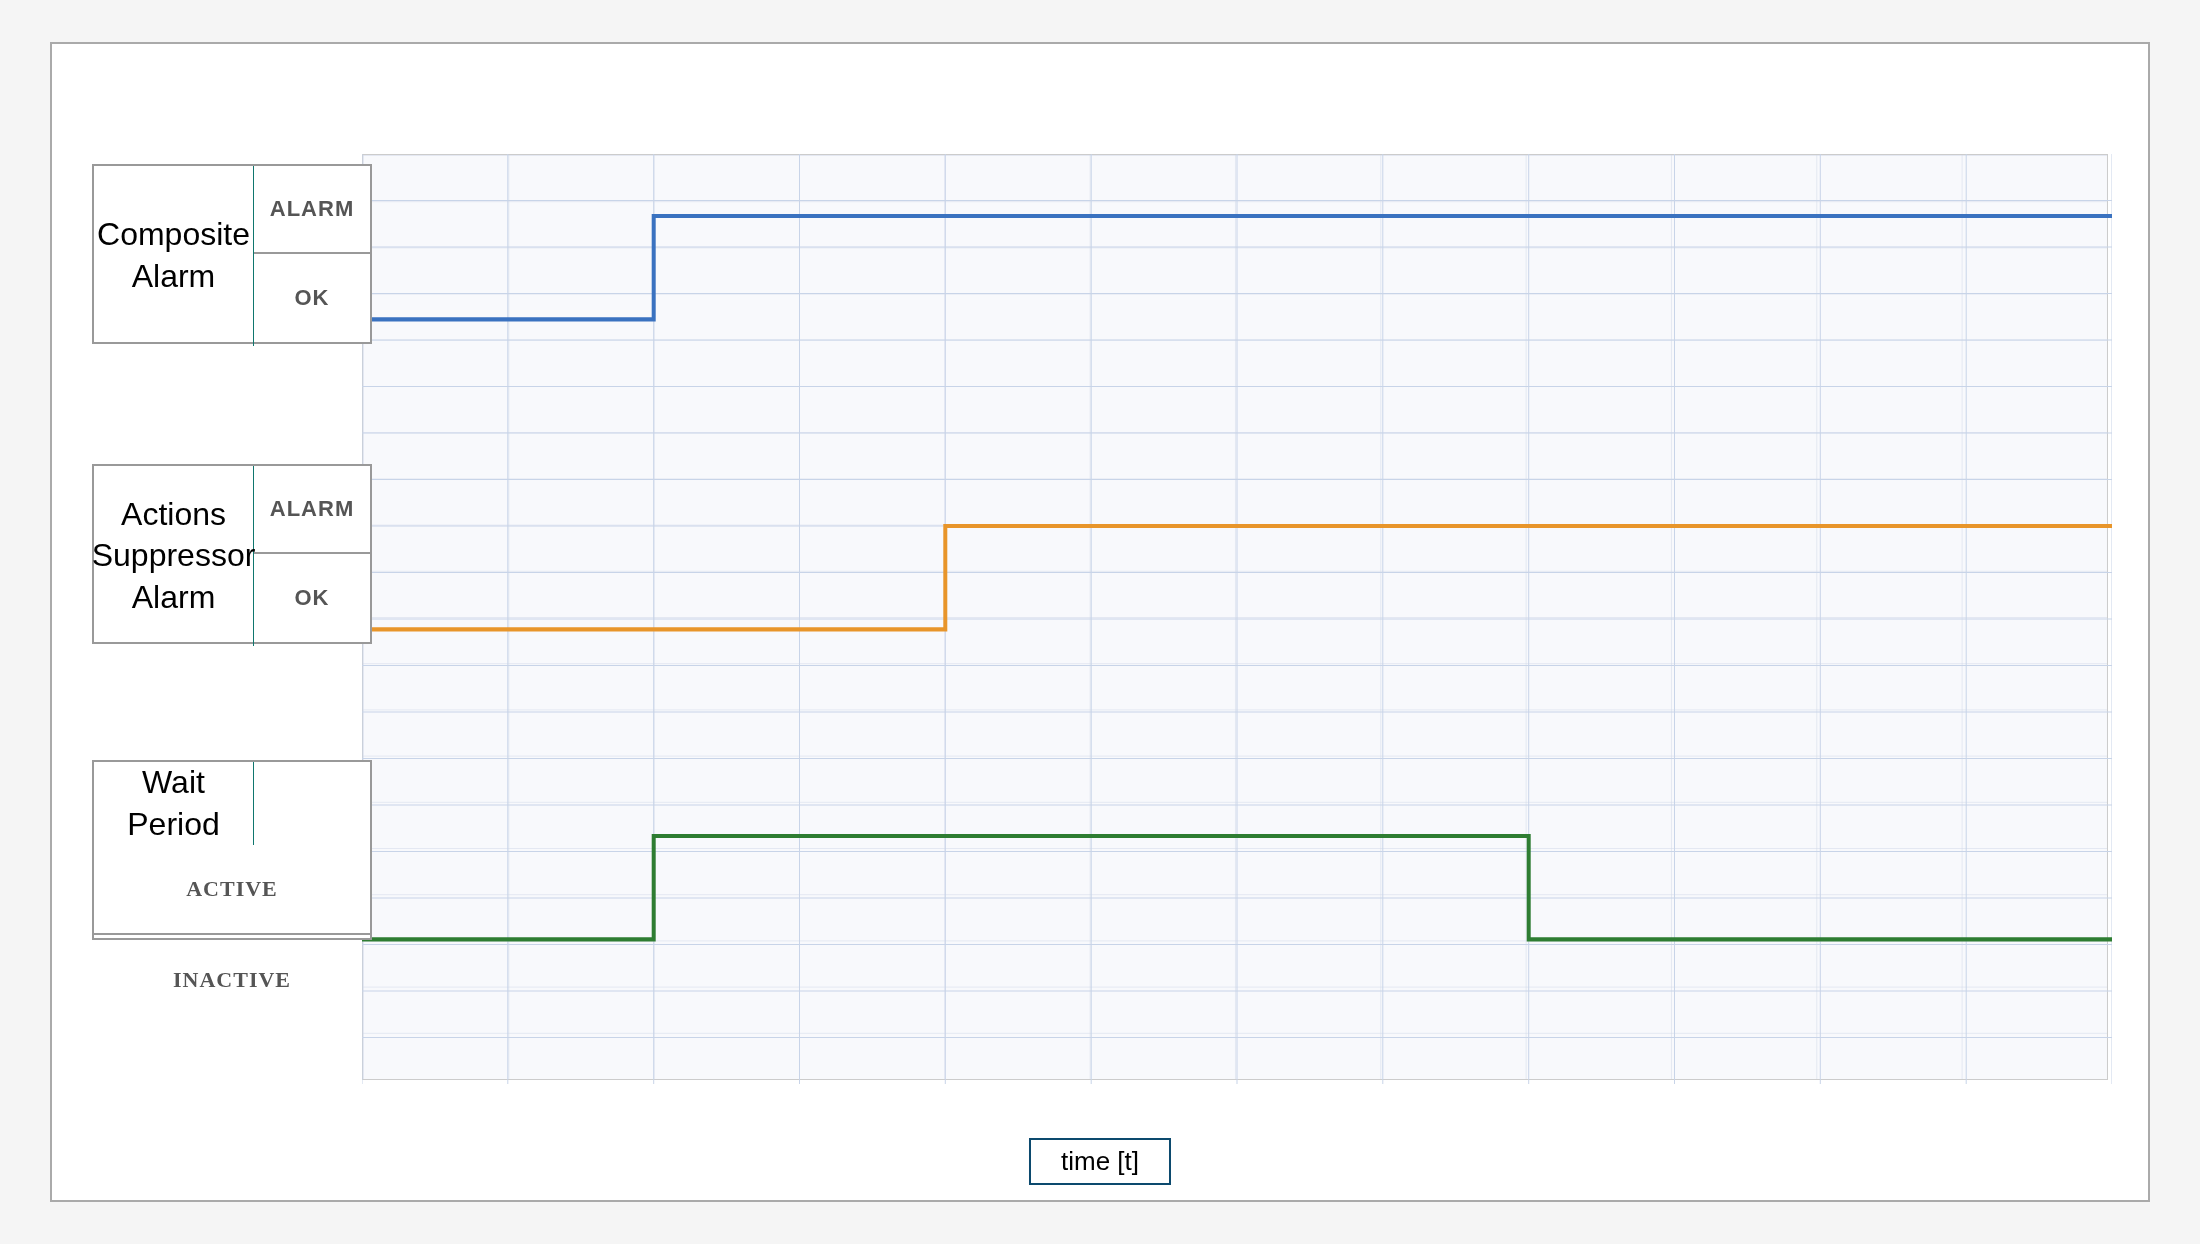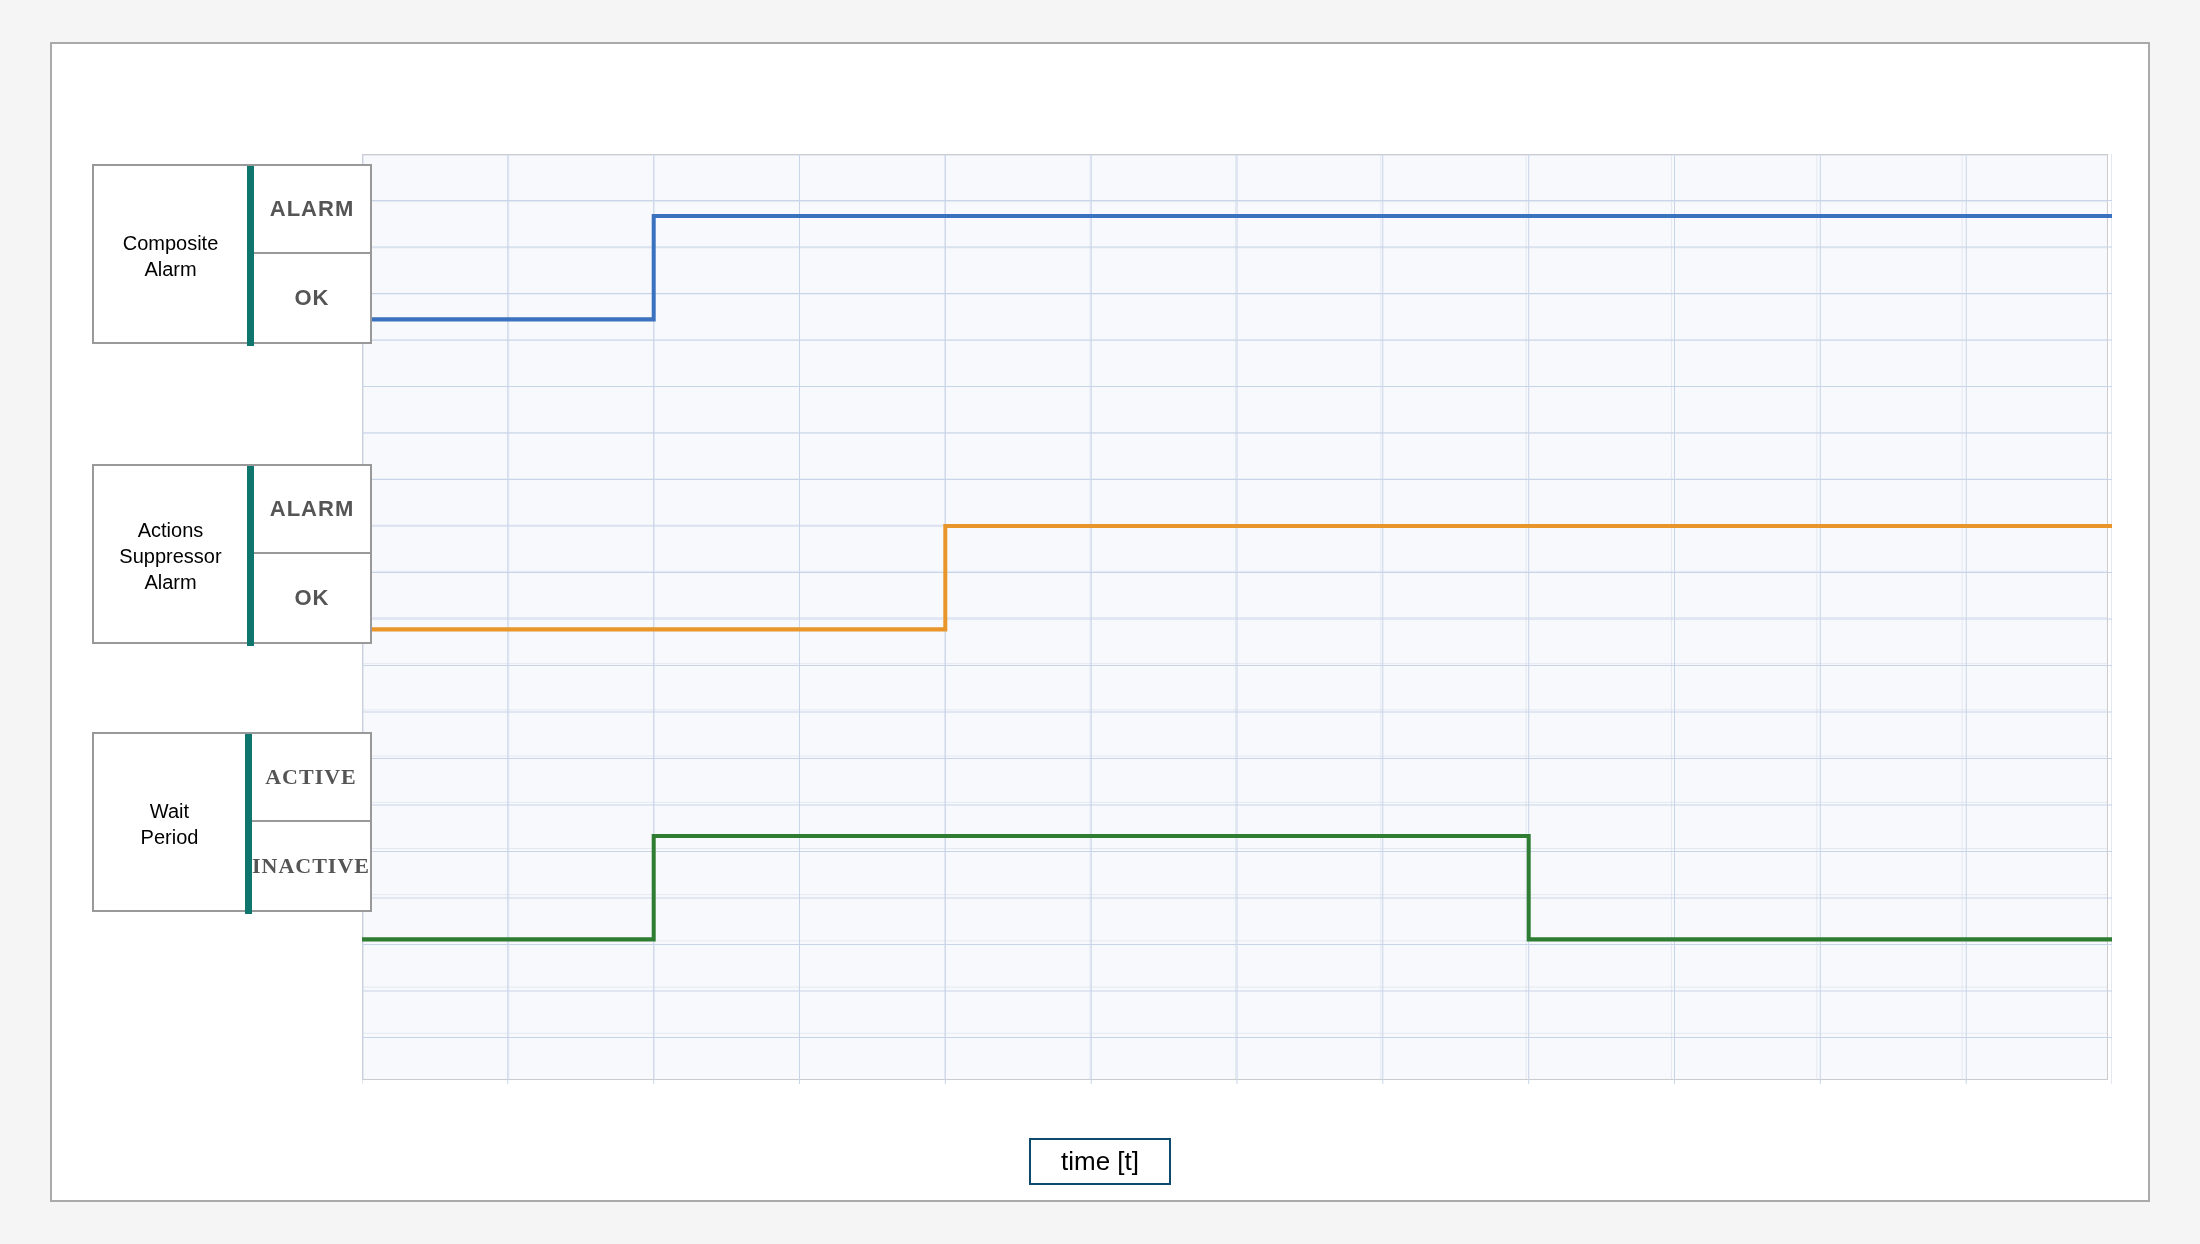--- a/index.html
+++ b/index.html
@@ -45,24 +45,24 @@
       position: absolute;
       left: 40px;
       border: 2px solid #999;
       background: white;
     }
     .label-panel .label-left {
       width: 160px;
       display: flex;
       align-items: center;
       justify-content: center;
-      font-size: 20px;
+      font-size: 32px;
       text-align: center;
       line-height: 1.3;
-      border-right: 7px solid #0f766e;
+      border-right: 1px solid #0f766e;
     }
     .label-panel .label-right {
       display: flex;
       flex-direction: column;
       flex: 1;
     }
     .label-panel .state-label {
       display: flex;
       align-items: center;
       justify-content: center;
@@ -97,23 +97,24 @@
       height: 180px;
     }
     .panel-suppressor .label-left {
       height: 180px;
     }
     .panel-suppressor .state-label {
       height: 90px;
     }
     
     .panel-wait {
-      top: 688px;
+      top: 716px;
       width: 280px;
       height: 180px;
+      flex-direction: column;
     }
     .panel-wait .label-left {
       height: 180px;
     }
     .panel-wait .state-label {
       height: 90px;
       font-family: Liberation Serif, serif;
     }
     
     .time-axis {

